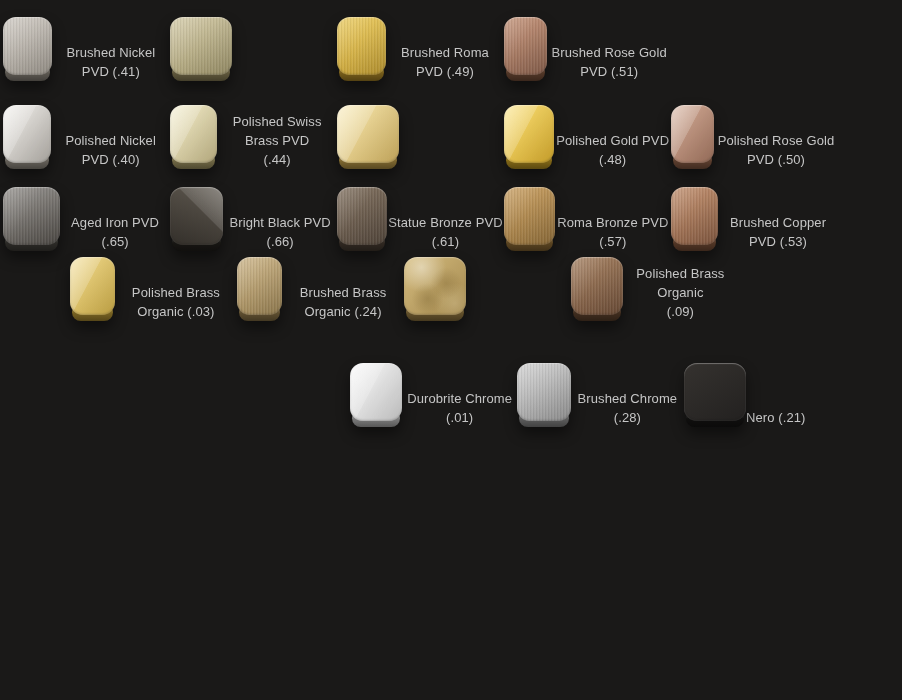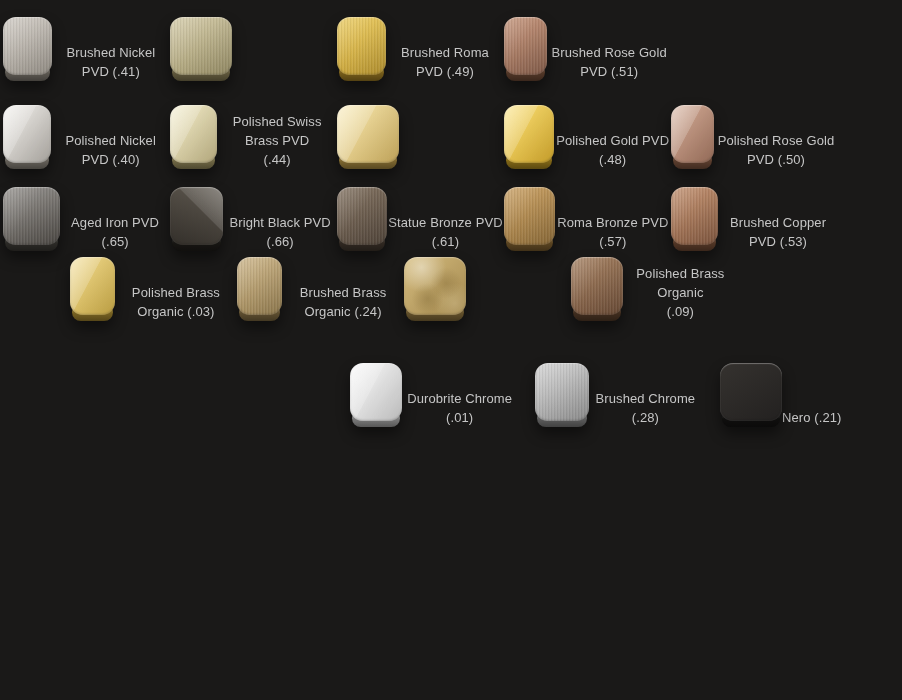--- a/index.html
+++ b/index.html
@@ -7,21 +7,21 @@
     width:902px;height:700px;
     background:#1a1918;
     font-family:"Liberation Sans",sans-serif;
     color:#c6c6c6;
     overflow:hidden;
   }
   #grid{padding-top:17px;}
   .row{display:flex;}
   .r1,.r2,.r3{padding-left:3px;}
   .r4{padding-left:70px;}
-  .r5{padding-left:350px;gap:18px;}
+  .r5{padding-left:350px;}
   .r1{margin-bottom:18px;}
   .r2{margin-bottom:18px;}
   .r3{}
   .r4{margin-bottom:42px;}
   .cell{
     width:167px;
     display:flex;flex-direction:row;align-items:flex-end;
     cursor:pointer;
   }
   .swatch{

